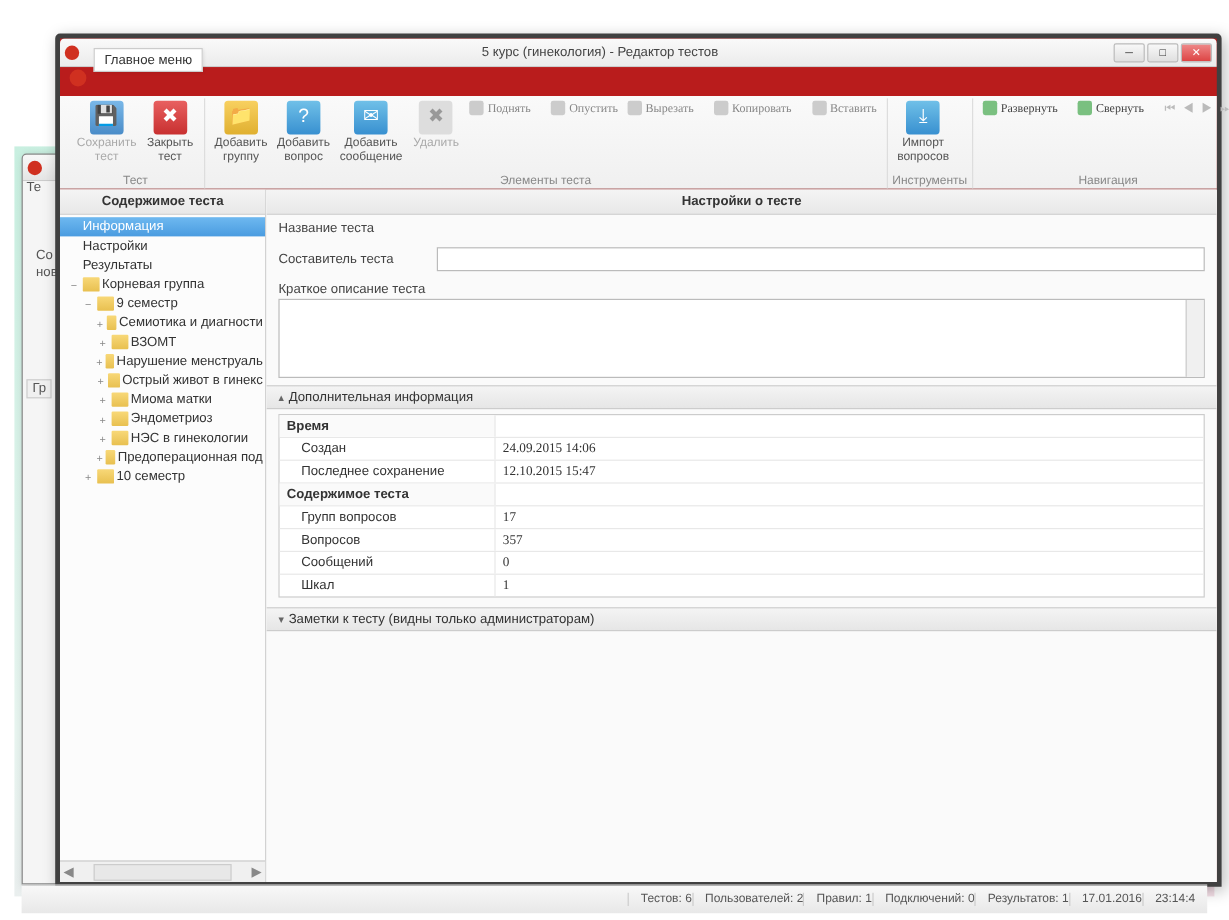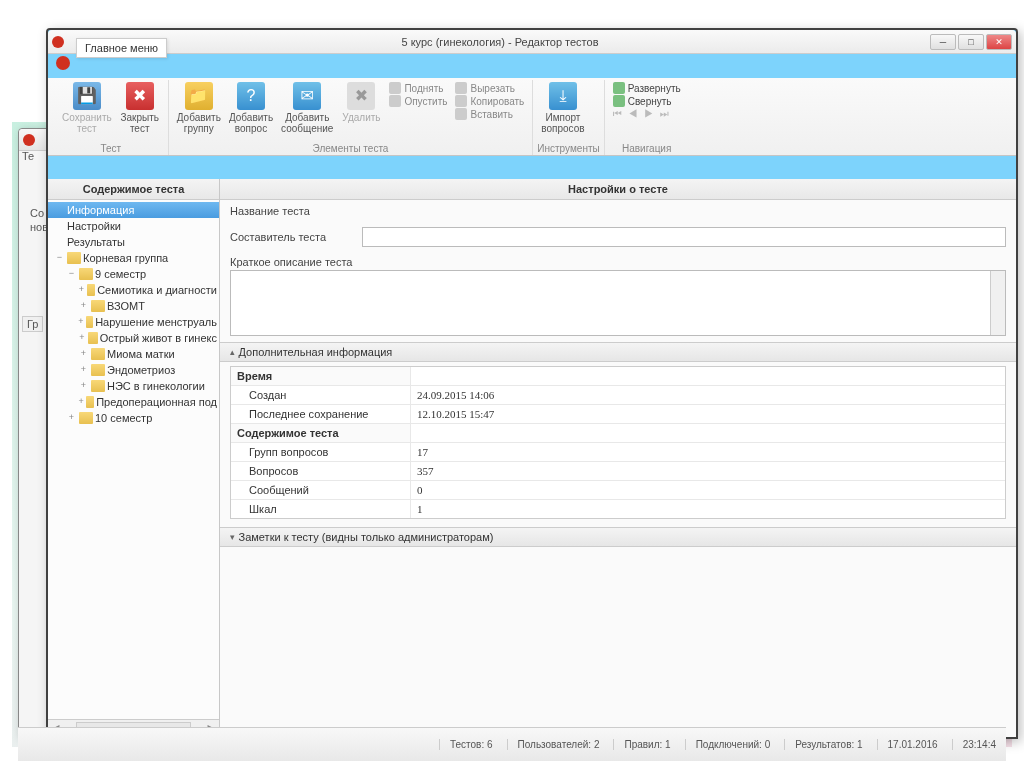--- a/index.html
+++ b/index.html
@@ -11,50 +11,50 @@
   .desktop-bg { position: absolute; top: 122px; left: 12px; right: 12px; bottom: 20px; background: linear-gradient(135deg, #c8efe0 0%, #e8f5f0 30%, #f0d8e8 70%, #f5e0e8 100%); }
   
   .outer-window { position: absolute; top: 128px; left: 18px; right: 18px; bottom: 30px; background: #f5f5f5; border: 1px solid #888; border-radius: 4px 4px 0 0; box-shadow: 2px 2px 8px rgba(0,0,0,.2); }
   .outer-titlebar { height: 22px; background: linear-gradient(#f8f8f8,#e5e5e5); display: flex; align-items: center; border-bottom: 1px solid #ccc; border-radius: 4px 4px 0 0; padding: 0 4px; }
   .app-icon { width: 12px; height: 12px; background: #d03020; border-radius: 50%; margin-right: 6px; }
   .outer-title { flex: 1; text-align: center; font-size: 11px; color: #555; }
   .win-controls { display: flex; gap: 2px; }
   .win-btn { width: 26px; height: 16px; background: linear-gradient(#f8f8f8,#e0e0e0); border: 1px solid #bbb; border-radius: 2px; font-size: 9px; display: flex; align-items: center; justify-content: center; }
   .win-btn.close { background: linear-gradient(#e88,#d44); color: #fff; }
   
-  .inner-window { position: absolute; top: 28px; left: 46px; right: 6px; bottom: 28px; background: #7dd3fc; border: 2px solid #404040; border-radius: 4px 4px 0 0; box-shadow: 3px 3px 12px rgba(0,0,0,.25); display: flex; flex-direction: column; }
+  .inner-window { position: absolute; top: 28px; left: 46px; right: 6px; bottom: 28px; background: #b91c1c; border: 4px solid #404040; border-radius: 4px 4px 0 0; box-shadow: 3px 3px 12px rgba(0,0,0,.25); display: flex; flex-direction: column; }
   .inner-titlebar { height: 24px; background: linear-gradient(#fafafa,#ebebeb); display: flex; align-items: center; padding: 0 4px; border-radius: 4px 4px 0 0; border-bottom: 1px solid #ccc; }
   .inner-title { flex: 1; text-align: center; font-size: 11px; color: #444; }
   
   .menu-tab { position: absolute; top: 8px; left: 28px; background: #fff; border: 1px solid #ccc; padding: 3px 8px; font-size: 11px; box-shadow: 1px 1px 3px rgba(0,0,0,.1); z-index: 5; }
   .app-icon-left { position: absolute; top: 26px; left: 8px; width: 14px; height: 14px; background: #d03020; border-radius: 50%; z-index: 5; }
   
   .ribbon { height: 78px; margin-top: 24px; background: linear-gradient(#fafafa,#f0f0f0); border-bottom: 1px solid #c5c5c5; display: flex; padding: 2px 6px 0; }
   .ribbon-group { display: flex; flex-direction: column; border-right: 1px solid #ddd; padding: 0 4px; }
   .ribbon-items { display: flex; flex: 1; align-items: flex-start; }
   .ribbon-btn { display: flex; flex-direction: column; align-items: center; justify-content: flex-start; padding: 2px 4px; min-width: 48px; text-align: center; font-size: 10px; color: #555; line-height: 1.1; cursor: pointer; }
   .ribbon-btn.disabled { color: #aaa; }
   .ribbon-ico { width: 28px; height: 28px; margin-bottom: 2px; border-radius: 3px; display: flex; align-items: center; justify-content: center; font-size: 16px; }
   .ico-save { background: linear-gradient(#7ab8e8,#4a8cc8); color:#fff; }
   .ico-close { background: linear-gradient(#e86060,#c83030); color:#fff; }
   .ico-folder { background: linear-gradient(#f8d060,#e0b030); }
   .ico-blue { background: linear-gradient(#70c0e8,#3890d0); color:#fff; }
   .ico-gray { background: #ddd; color:#999; }
   .ribbon-group-label { text-align: center; font-size: 10px; color: #888; padding: 1px 0; }
-  .ribbon-small { display:flex; flex-direction:column; gap:1px; padding:2px 4px; font-size:10px; color:#888; }
+  .ribbon-small { display:flex; flex-direction:row; gap:17px; padding:2px 4px; font-size:10px; color:#888;font-family:Liberation Serif, serif; }
   .ribbon-small.enabled { color:#444; }
   .ribbon-small span { display:flex; align-items:center; gap:3px; white-space:nowrap; cursor:pointer; }
   .mini-ico { width:12px; height:12px; background:#ccc; border-radius:2px; display:inline-block; }
   .mini-ico.g { background:#7ac080; }
   
-  .body-area { flex:1; display:flex; background:#f6f6f6; overflow:hidden;margin-top:23px; }
+  .body-area { flex:1; display:flex; background:#f6f6f6; overflow:hidden; }
   .left-panel { width: 172px; border-right: 1px solid #c8c8c8; background: #fcfcfc; display:flex; flex-direction:column; }
   .panel-header { background: linear-gradient(#f4f4f4,#e8e8e8); border-bottom:1px solid #ccc; text-align:center; padding:4px; font-weight:bold; font-size:11px; color:#333; }
   .tree { padding: 2px 0; overflow:hidden; flex:1; }
-  .tree-item { padding: 2px 2px 2px 6px; white-space: nowrap; overflow:hidden; font-size:11px; color:#333; cursor:pointer; display:flex; align-items:flex-start; gap:2px; }
+  .tree-item { padding: 2px 2px 2px 6px; white-space: nowrap; overflow:hidden; font-size:11px; color:#333; cursor:pointer; display:flex; align-items:flex-end; gap:2px; }
   .tree-item.sel { background: linear-gradient(#6eb8f0,#4a9ce0); color:#fff; }
   .tree-item .exp { width:11px; display:inline-block; text-align:center; color:#888; font-size:9px; }
   .tree-item .fld { width:14px; height:12px; background:linear-gradient(#f8d878,#e8c050); border-radius:1px; display:inline-block; }
   .tree-item.indent1 { padding-left: 18px; }
   .tree-item.indent2 { padding-left: 30px; }
   .left-scroll { height:18px; border-top:1px solid #ccc; background:#f0f0f0; display:flex; align-items:center; }
   .left-scroll .track { flex:1; height:14px; margin:0 14px; background:#e8e8e8; border:1px solid #ccc; }
   
   .right-panel { flex:1; display:flex; flex-direction:column; background:#fafafa; overflow:hidden; }
   .form-row { display:flex; align-items:center; padding: 5px 10px; gap:12px; }
@@ -68,21 +68,21 @@
   .group-header .chev { font-size:9px; color:#666; }
   
   .info-table { margin: 4px 10px 0; border:1px solid #ccc; background:#fff; }
   .info-row { display:flex; border-bottom:1px solid #e8e8e8; font-size:11px; }
   .info-row:last-child { border-bottom:none;align-items:flex-end; }
   .info-cell-l { width:180px; padding:3px 6px; border-right:1px solid #e8e8e8; }
   .info-cell-r { flex:1; padding:3px 6px;font-family:Liberation Serif, serif; }
   .info-row.head .info-cell-l { font-weight:bold; background:#fafafa; }
   .info-row.sub .info-cell-l { padding-left: 18px; }
   
-  .statusbar { position:absolute; bottom:6px; left:18px; right:18px; height:34px; background:linear-gradient(#f8f8f8,#e8e8e8); border-top:1px solid #ccc; display:flex; align-items:center; justify-content:flex-end; font-size:10px; color:#555; gap:14px; padding: 0 10px; }
+  .statusbar { position:absolute; bottom:6px; left:18px; right:18px; height:24px; background:linear-gradient(#f8f8f8,#e8e8e8); border-top:1px solid #ccc; display:flex; align-items:center; justify-content:flex-end; font-size:10px; color:#555; padding: 0 10px; }
   .statusbar span { border-left:1px solid #ccc; padding-left:10px; }
   
   .outer-tab { position:absolute; top:150px; left:22px; font-size:11px; color:#555; }
   .outer-side { position:absolute; top:206px; left:30px; font-size:11px; color:#555; line-height:1.3; }
   .outer-gr { position:absolute; top:316px; left:22px; font-size:11px; color:#555; border:1px solid #ccc; padding:1px 4px; background:#f0f0f0; }
 </style>
 </head>
 <body>
 
 <div class="slide-title">Система тестирования Indigo v2.0 RC3</div>

